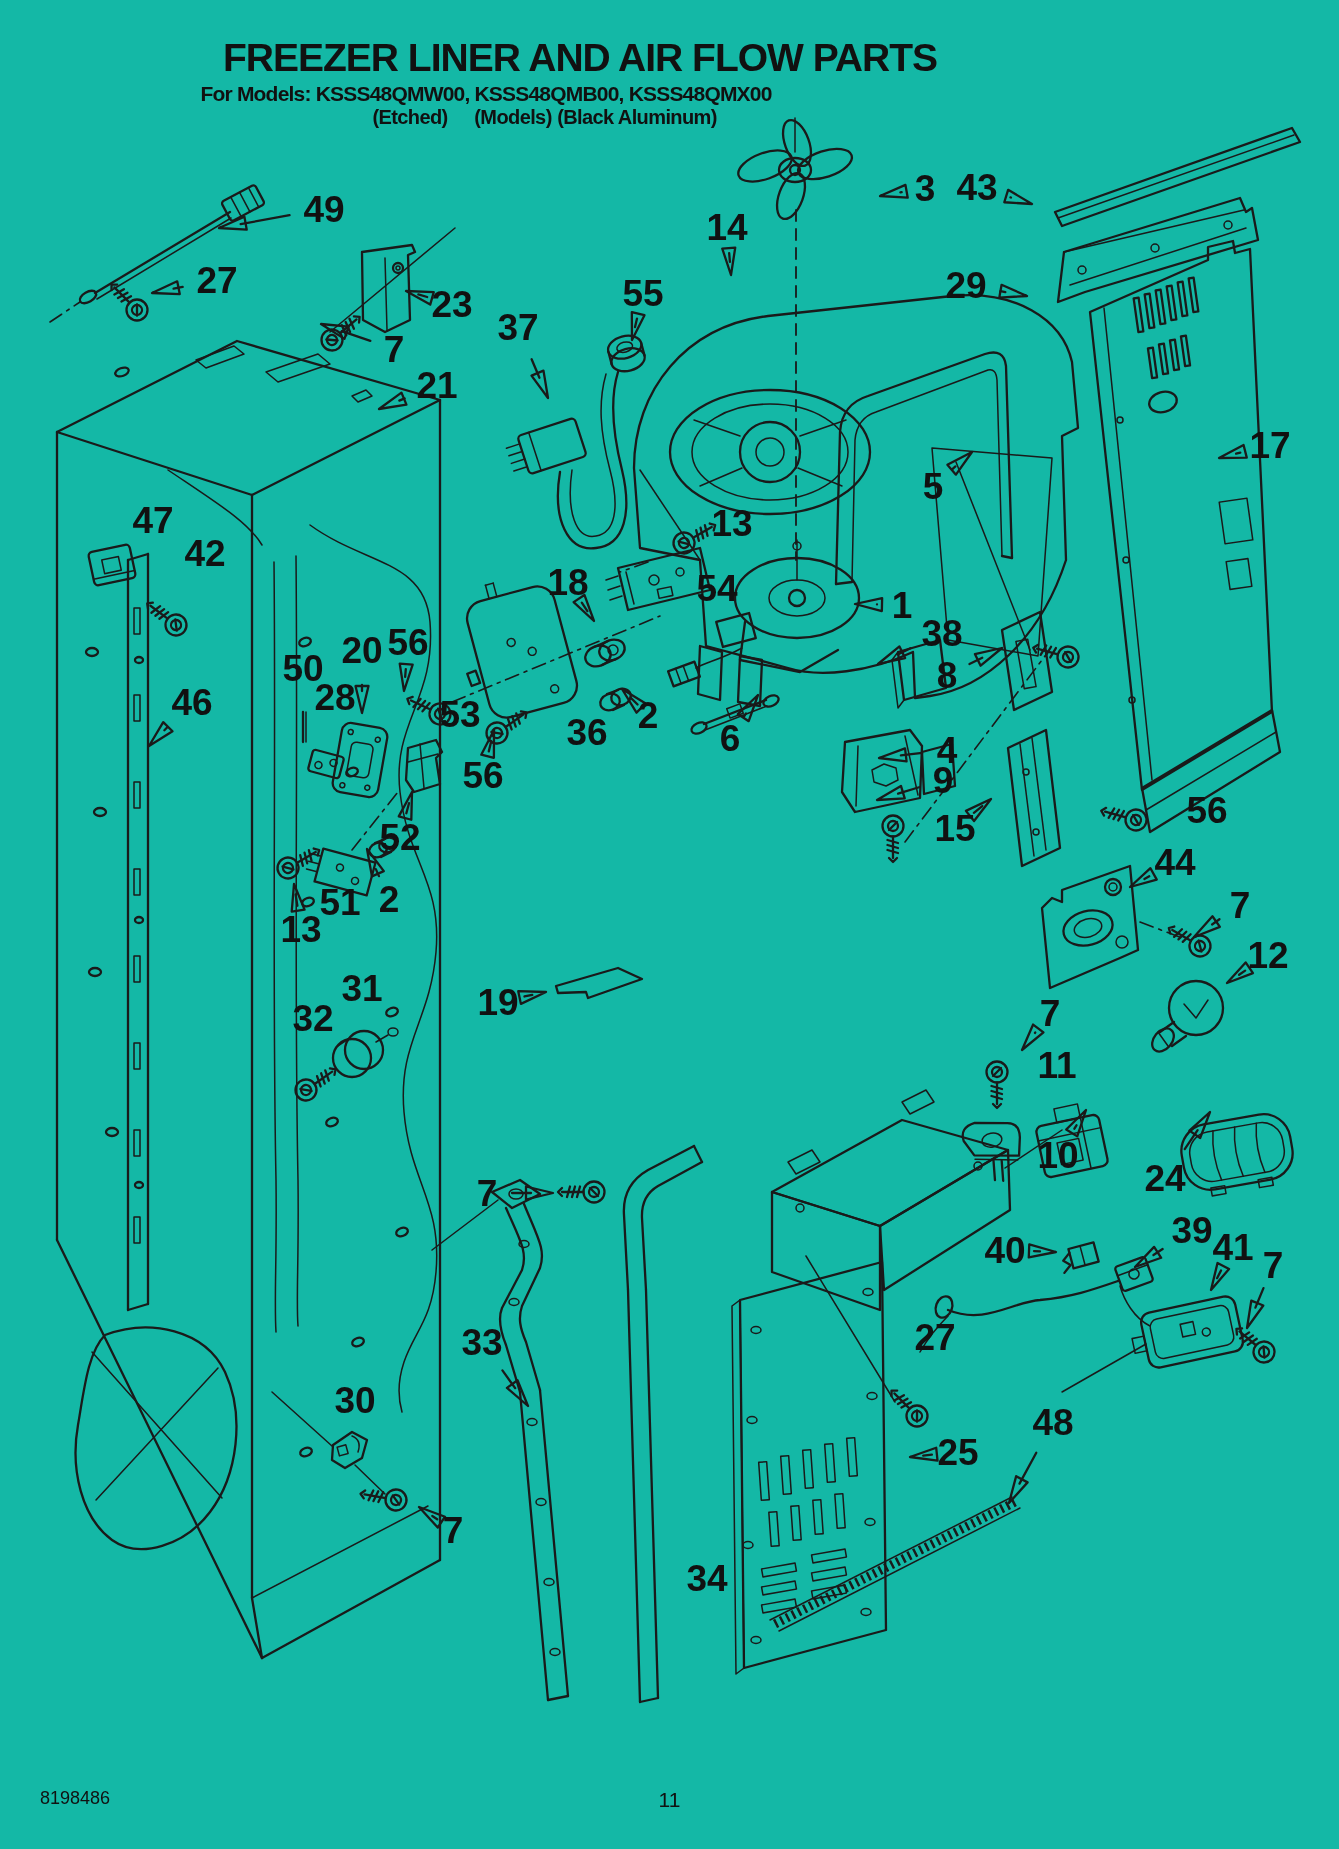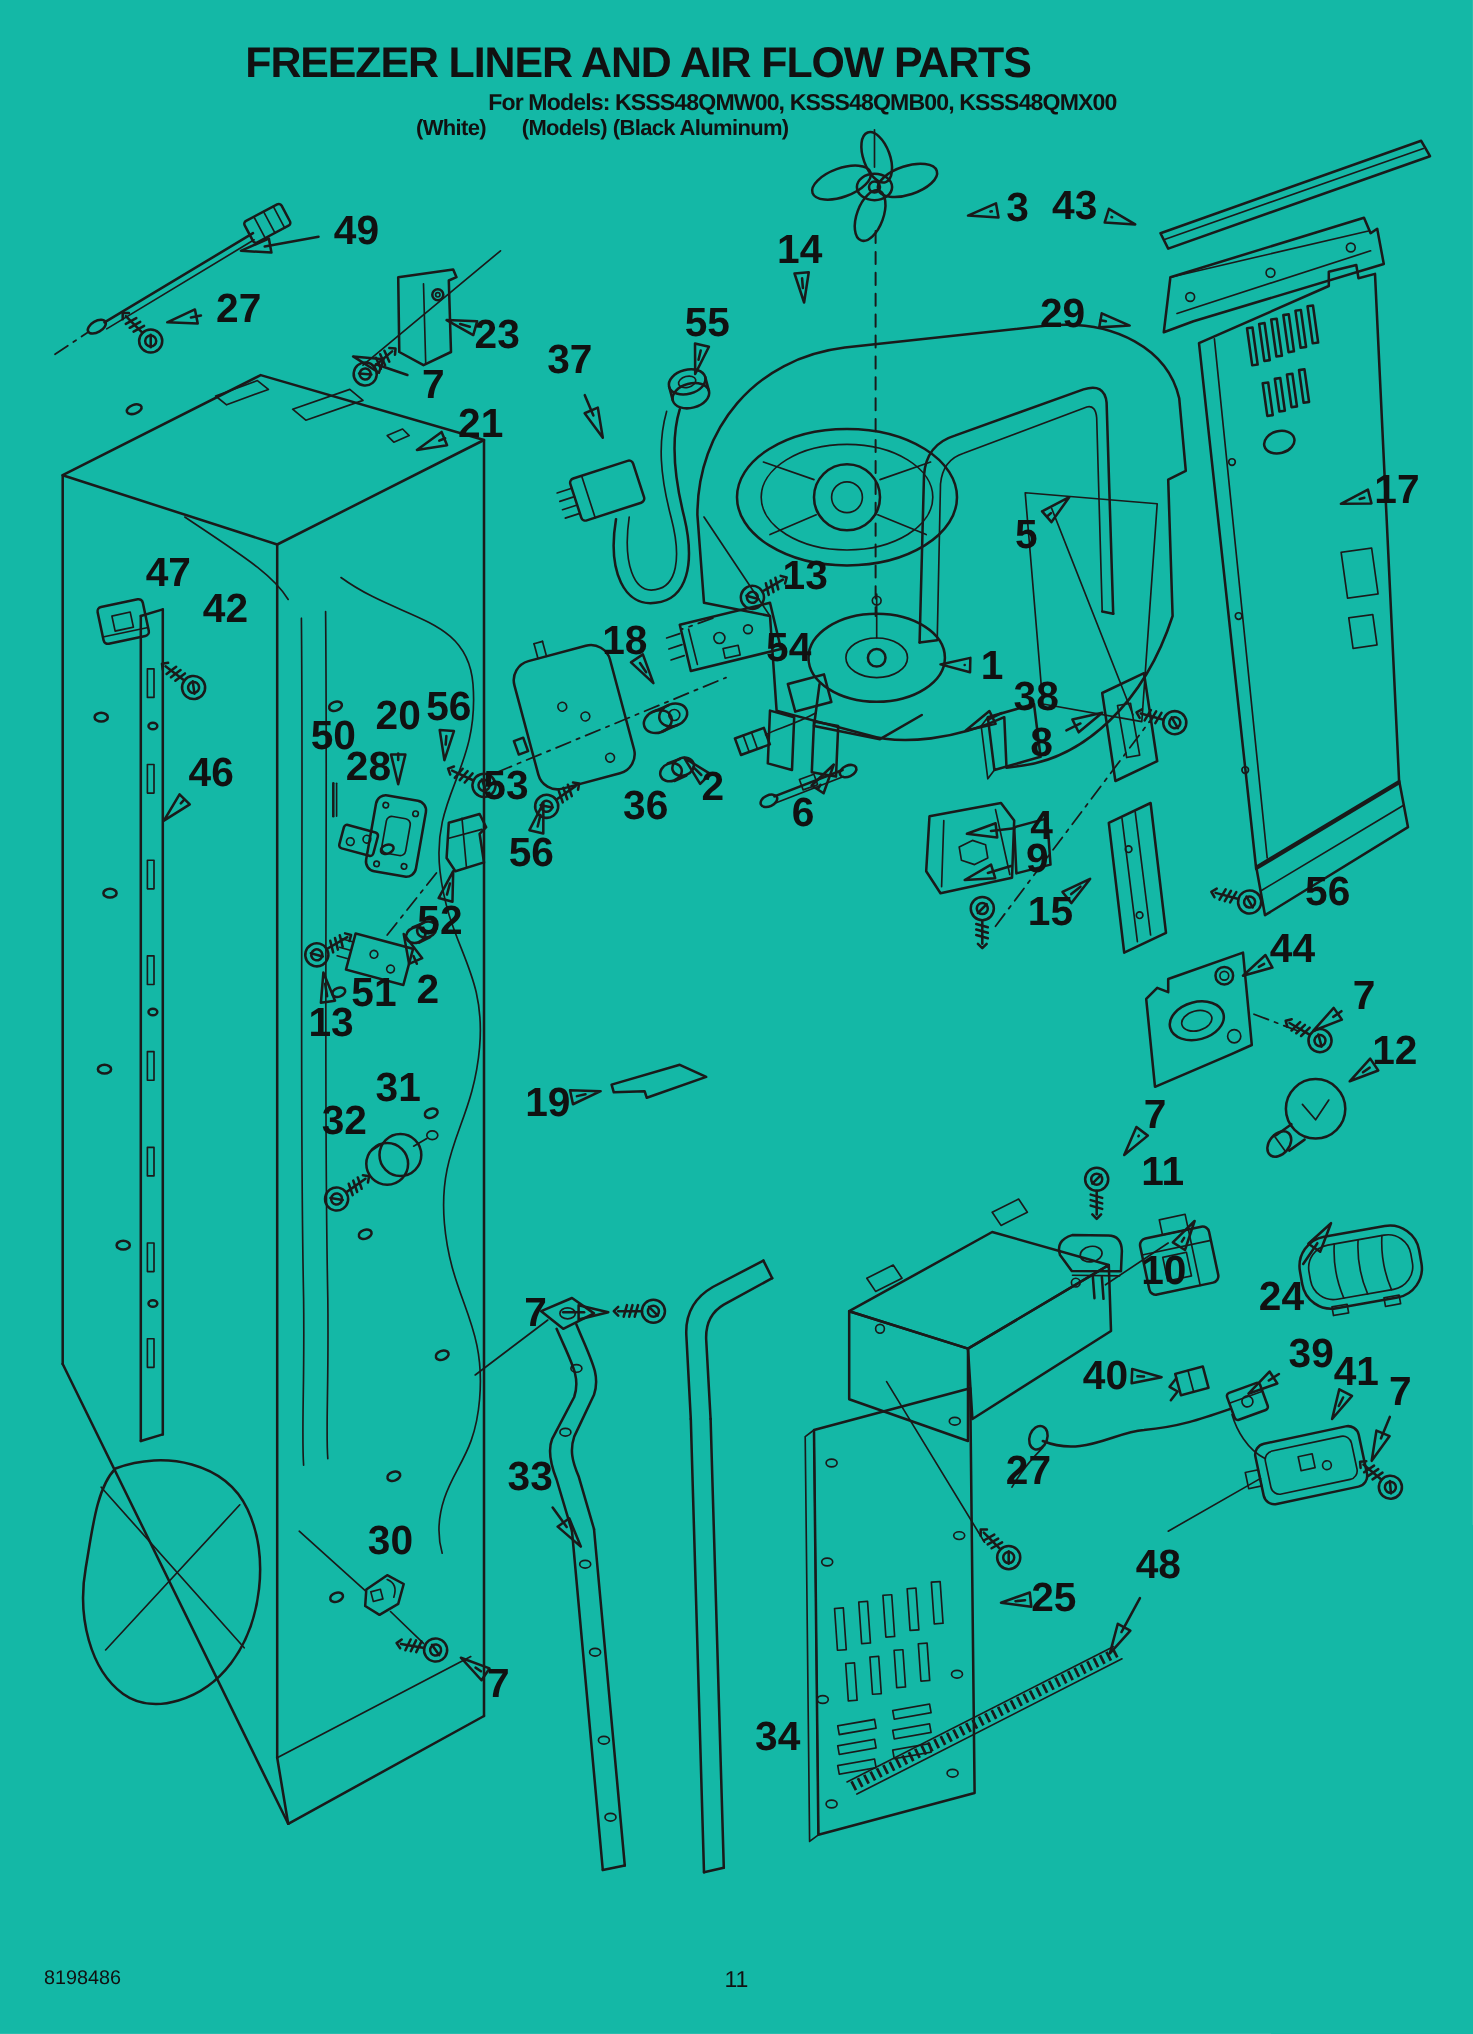--- a/index.html
+++ b/index.html
@@ -6,22 +6,22 @@
   .page{
     position:relative;width:1339px;height:1849px;background:#14b8a6;
     font-family:"Liberation Sans",sans-serif;color:#111;overflow:hidden;
     margin:0 auto;
   }
   .hdr-title{
     position:absolute;left:0;top:36px;width:1160px;text-align:center;
     font-size:39px;font-weight:700;letter-spacing:-1px;white-space:nowrap;
   }
   .hdr-models{
-    position:absolute;left:0;top:82px;width:972px;text-align:right;
-    font-size:21px;font-weight:700;letter-spacing:-0.8px;white-space:nowrap;padding-left:43px;
+    position:absolute;left:0;top:82px;width:972px;text-align:center;
+    font-size:21px;font-weight:700;letter-spacing:-0.8px;white-space:nowrap;
   }
   .hdr-finish{
     position:absolute;top:106px;transform:translateX(-50%);
     font-size:20px;font-weight:700;letter-spacing:-0.6px;white-space:nowrap;
   }
   .f-white{left:410px;} .f-black{left:513px;} .f-etched{left:637px;}
   .ftr-doc{position:absolute;left:40px;top:1788px;font-size:18px;}
   .ftr-page{position:absolute;left:0;top:1788px;width:1339px;text-align:center;font-size:21px;}
   svg.art{position:absolute;left:0;top:0;}
   svg.art path,svg.art line,svg.art polyline,svg.art polygon,
@@ -39,21 +39,21 @@
   .leader{stroke:#111;stroke-width:3.1;fill:none;}
   .ahead{fill:#111;stroke:none;}
 </style>
 </head>
 <body>
 
 <div class="page">
 
   <div class="hdr-title">FREEZER LINER AND AIR FLOW PARTS</div>
   <div class="hdr-models">For Models: KSSS48QMW00, KSSS48QMB00, KSSS48QMX00</div>
-  <span class="hdr-finish f-white">(White)</span>
+  <span class="hdr-finish f-white">(Etched)</span>
   <span class="hdr-finish f-black">(Models)</span>
   <span class="hdr-finish f-etched">(Black Aluminum)</span>
 
   <svg class="art" width="1339" height="1849" viewBox="0 0 1339 1849">
     <defs>
       <g id="screw">
         <circle r="10.5"></circle>
           <circle r="5"></circle>
         <line x1="-4" y1="-4" x2="4" y2="4"></line>
         <line x1="-10.5" y1="0" x2="-32" y2="0"></line>

